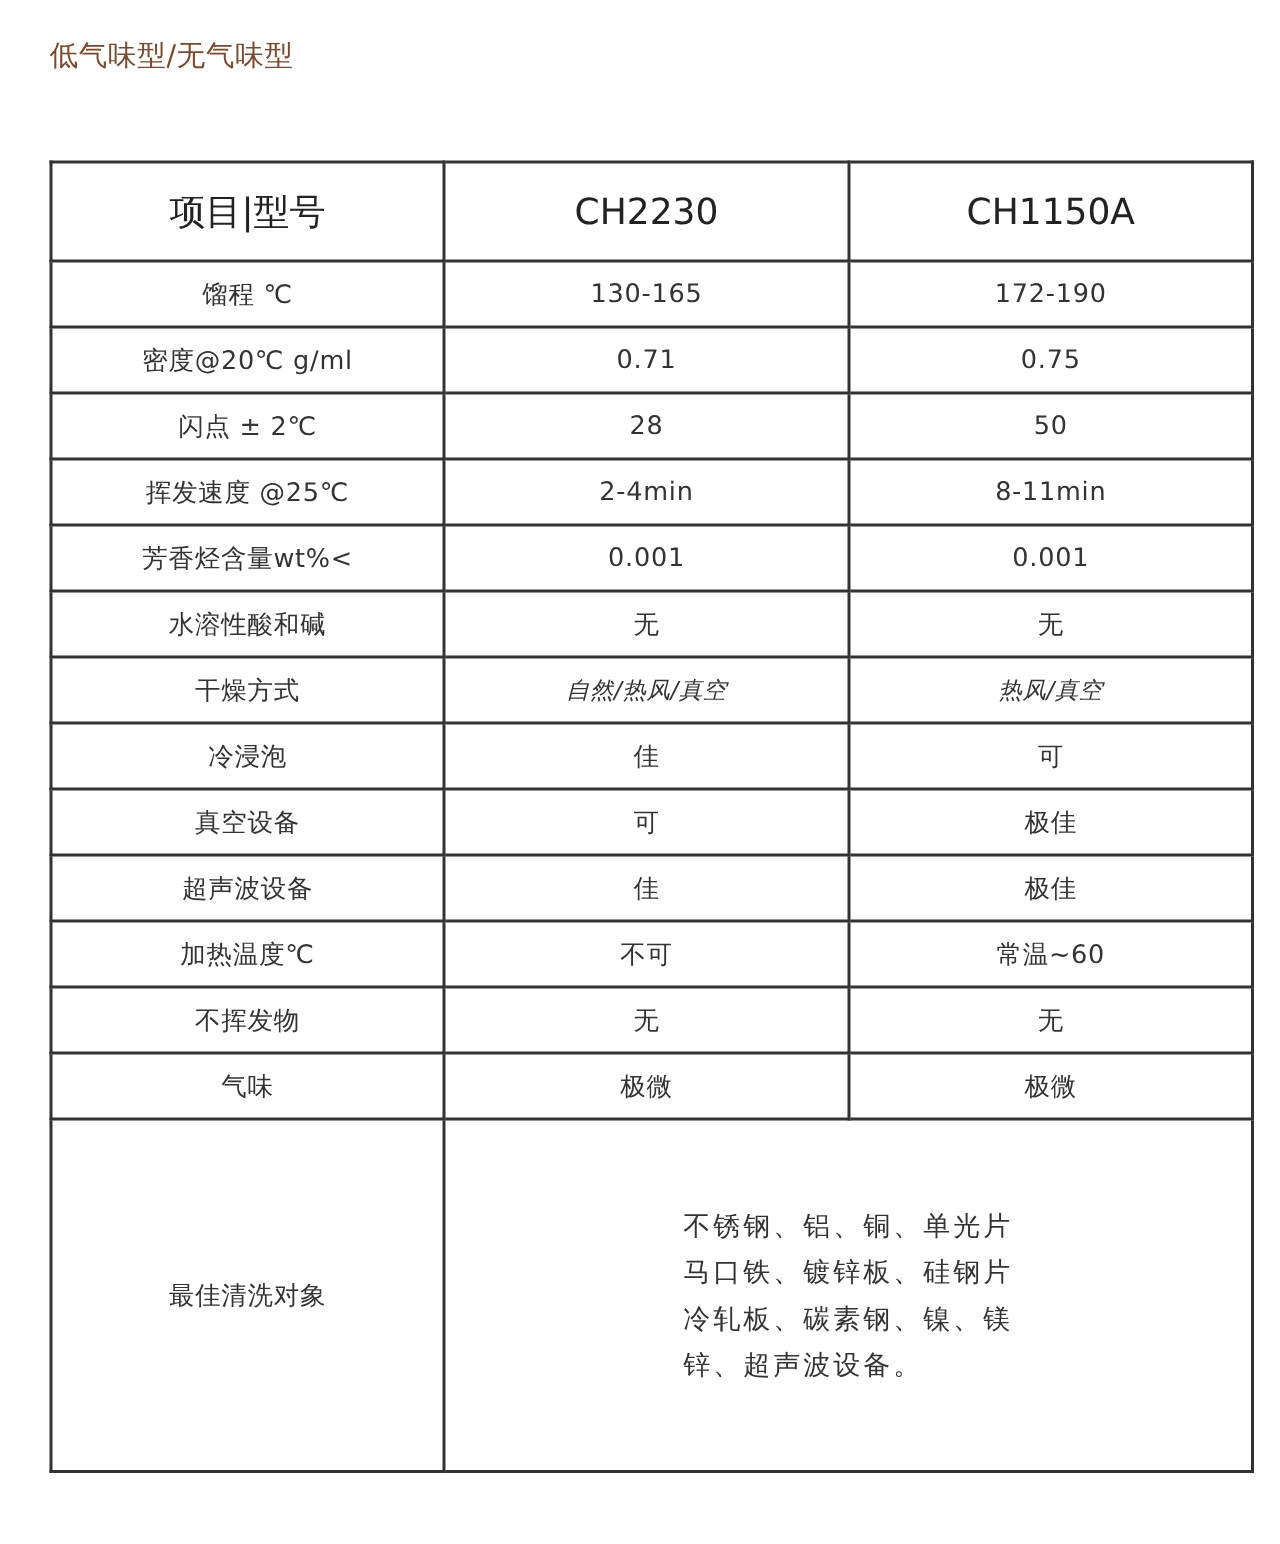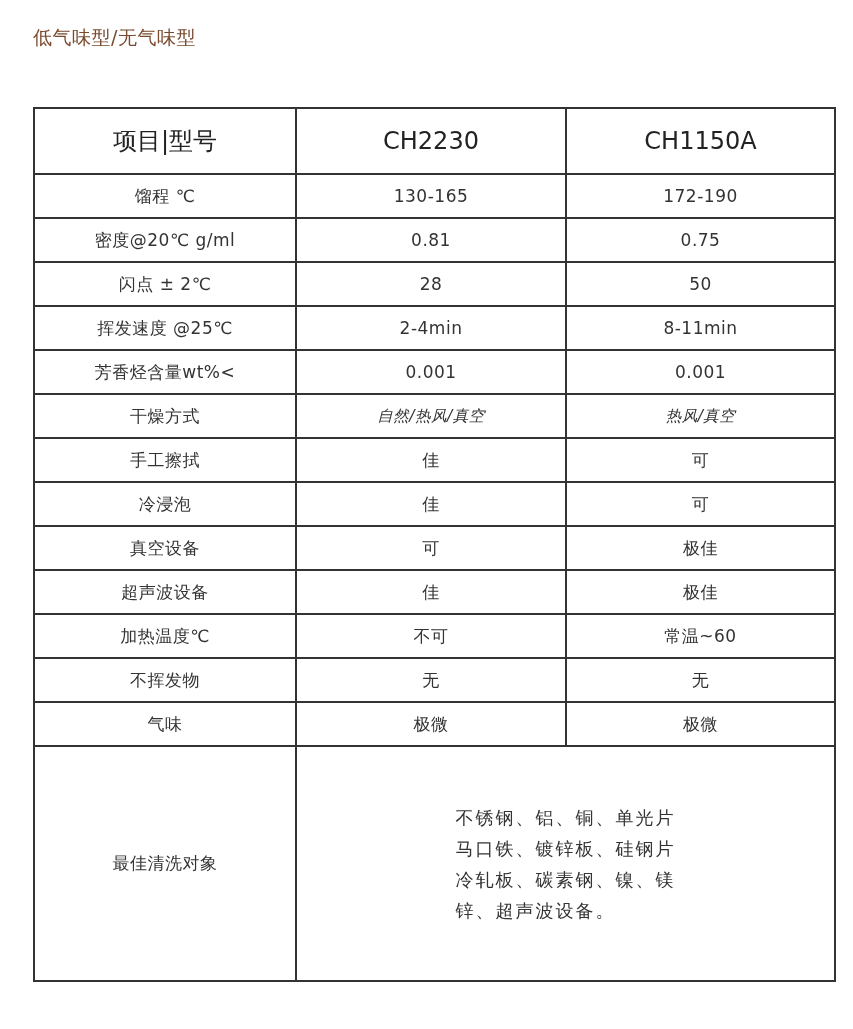--- a/index.html
+++ b/index.html
@@ -96,47 +96,47 @@
     </tr>
   </thead>
   <tbody>
     <tr>
       <td>馏程 ℃</td>
       <td>130-165</td>
       <td>172-190</td>
     </tr>
     <tr>
       <td>密度@20℃ g/ml</td>
-      <td>0.81</td>
+      <td>0.71</td>
       <td>0.75</td>
     </tr>
     <tr>
       <td>闪点 ± 2℃</td>
       <td>28</td>
       <td>50</td>
     </tr>
     <tr>
       <td>挥发速度 @25℃</td>
       <td>2-4min</td>
       <td>8-11min</td>
     </tr>
     <tr>
       <td>芳香烃含量wt%&lt;</td>
       <td>0.001</td>
       <td>0.001</td>
     </tr>
     <tr>
+      <td>水溶性酸和碱</td>
+      <td>无</td>
+      <td>无</td>
+    </tr>
+    <tr>
       <td>干燥方式</td>
       <td class="small">自然/热风/真空</td>
       <td class="small">热风/真空</td>
-    </tr>
-    <tr>
-      <td>手工擦拭</td>
-      <td>佳</td>
-      <td>可</td>
     </tr>
     <tr>
       <td>冷浸泡</td>
       <td>佳</td>
       <td>可</td>
     </tr>
     <tr>
       <td>真空设备</td>
       <td>可</td>
       <td>极佳</td>

